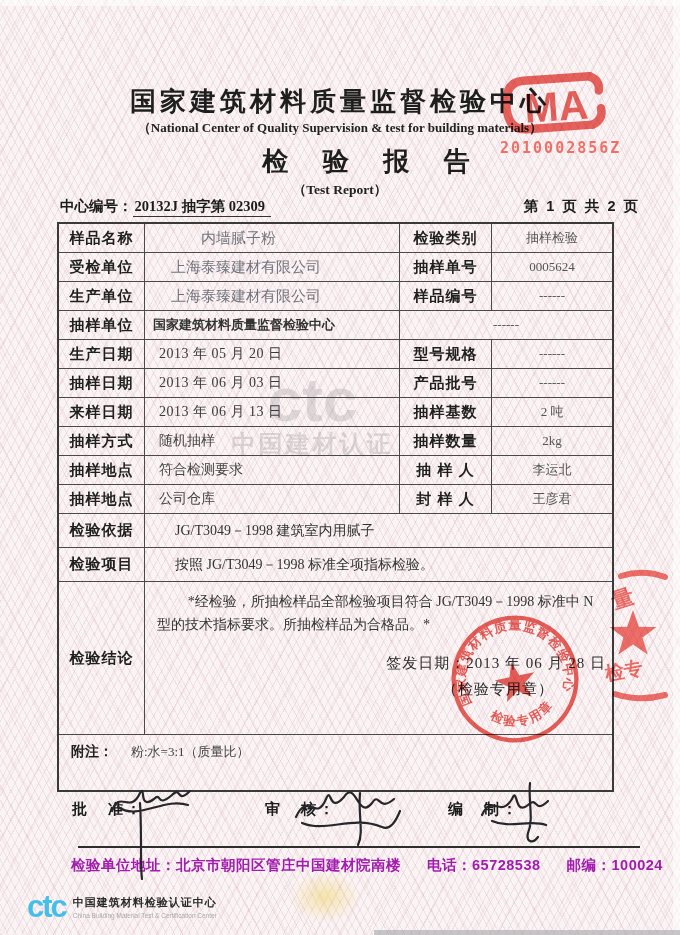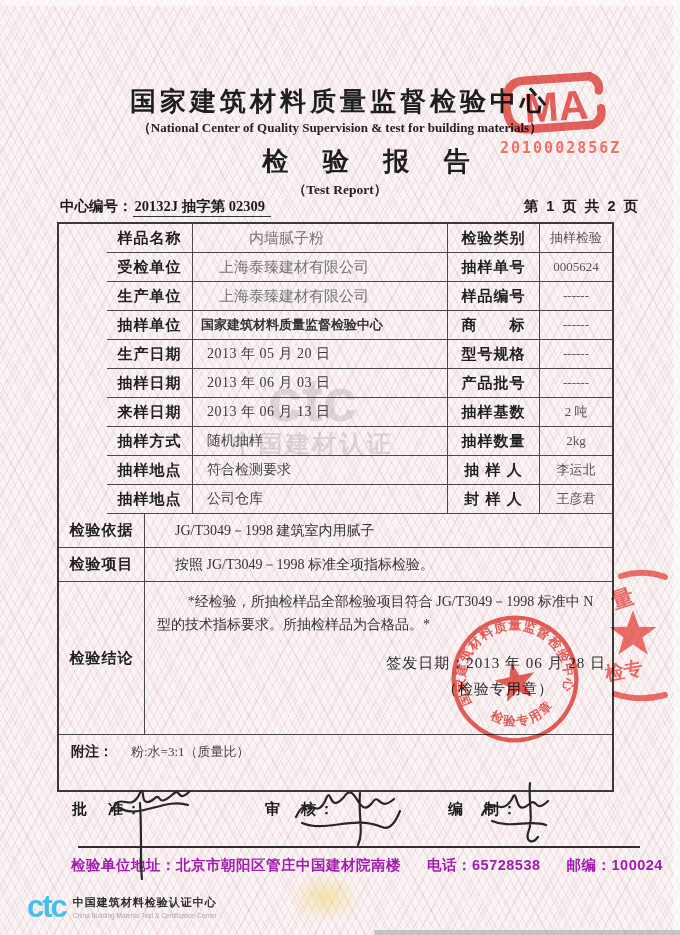--- a/index.html
+++ b/index.html
@@ -35,21 +35,21 @@
   .tbl{top:222px;left:57px;width:553px;border:2px solid #3a3a3a;z-index:1;background:transparent;}
   .trow{display:flex;border-bottom:1px solid #4a4a4a;box-sizing:border-box;}
   .trow:last-child{border-bottom:none;}
   .cell{box-sizing:border-box;display:flex;align-items:center;color:#444;font-size:14px;}
   .lab{width:86px;border-right:1px solid #4a4a4a;justify-content:center;
     font-family:"Liberation Sans",sans-serif;font-weight:bold;font-size:15px;color:#1f1f1f;letter-spacing:1px;}
   .v1{width:255px;border-right:1px solid #4a4a4a;padding-left:14px;}
   .l2{width:92px;border-right:1px solid #4a4a4a;justify-content:center;
     font-family:"Liberation Sans",sans-serif;font-weight:bold;font-size:15px;color:#1f1f1f;letter-spacing:1px;}
   .v2{flex:1;justify-content:center;font-size:13px;color:#555;}
-  .h29{height:29px;margin-left:48px;} .h34{height:34px;}
+  .h29{height:29px;} .h34{height:34px;}
   .faded{color:#73737c;font-size:15px;}
   .r0 .v1{padding-left:56px;}
   .r1 .v1,.r2 .v1{padding-left:26px;}
   .r3 .v1{padding-left:8px;font-family:"Liberation Sans",sans-serif;font-weight:bold;font-size:13px;color:#333;}
   .vdate{color:#3a3a3a;letter-spacing:.5px;}
   .span-v{flex:1;padding-left:30px;color:#333;}
   
   .conc{height:153px;}
   .conc .lab{height:100%;}
   .conc-body{flex:1;position:relative;}
@@ -143,21 +143,20 @@
   </div>
   <div class="trow h29 r2">
     <div class="cell lab">生产单位</div>
     <div class="cell v1 faded">上海泰臻建材有限公司</div>
     <div class="cell l2">样品编号</div>
     <div class="cell v2">------</div>
   </div>
   <div class="trow h29 r3">
     <div class="cell lab">抽样单位</div>
     <div class="cell v1">国家建筑材料质量监督检验中心</div>
-    <div class="cell l2">商　　标</div>
     <div class="cell v2">------</div>
   </div>
   <div class="trow h29 r4">
     <div class="cell lab">生产日期</div>
     <div class="cell v1 vdate">2013 年 05 月 20 日</div>
     <div class="cell l2">型号规格</div>
     <div class="cell v2">------</div>
   </div>
   <div class="trow h29 r5">
     <div class="cell lab">抽样日期</div>

